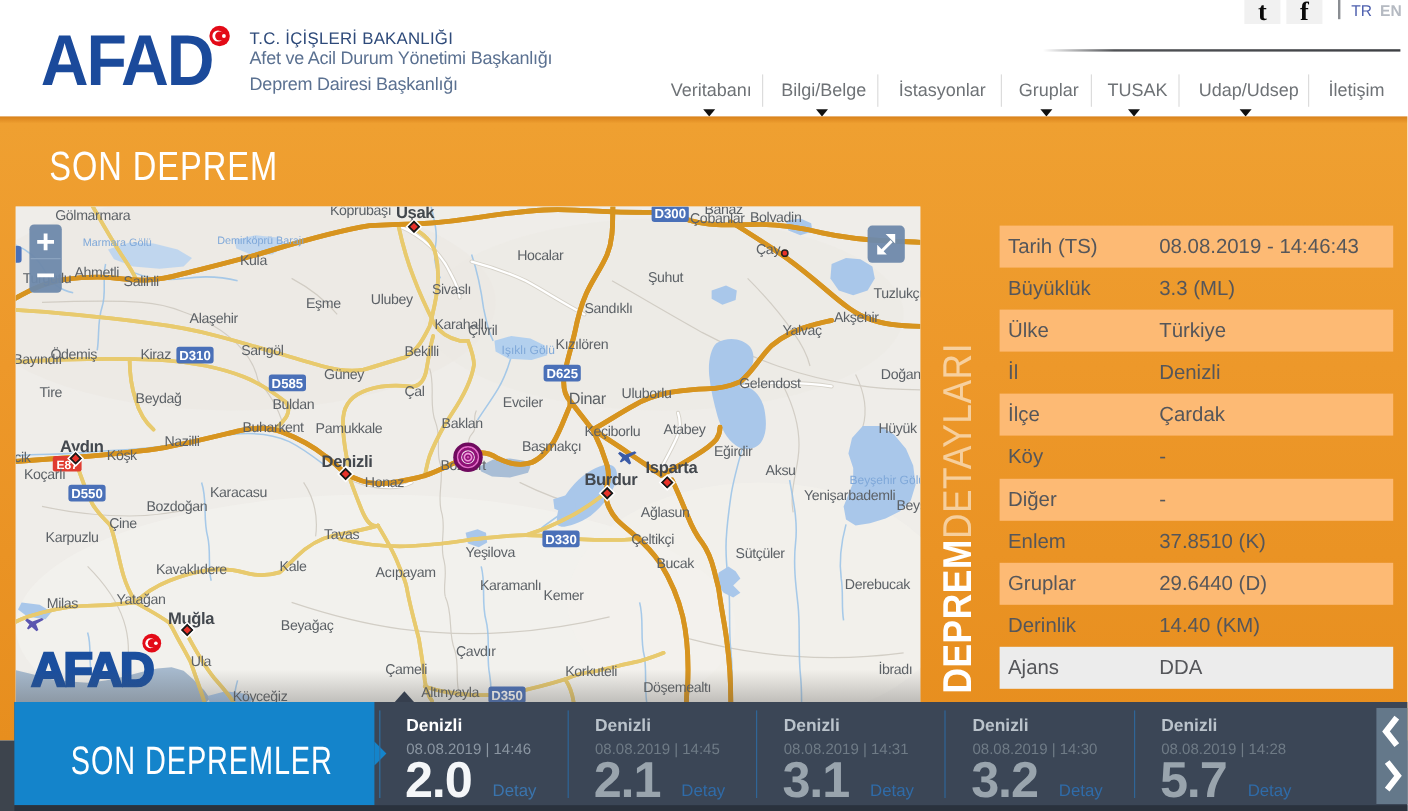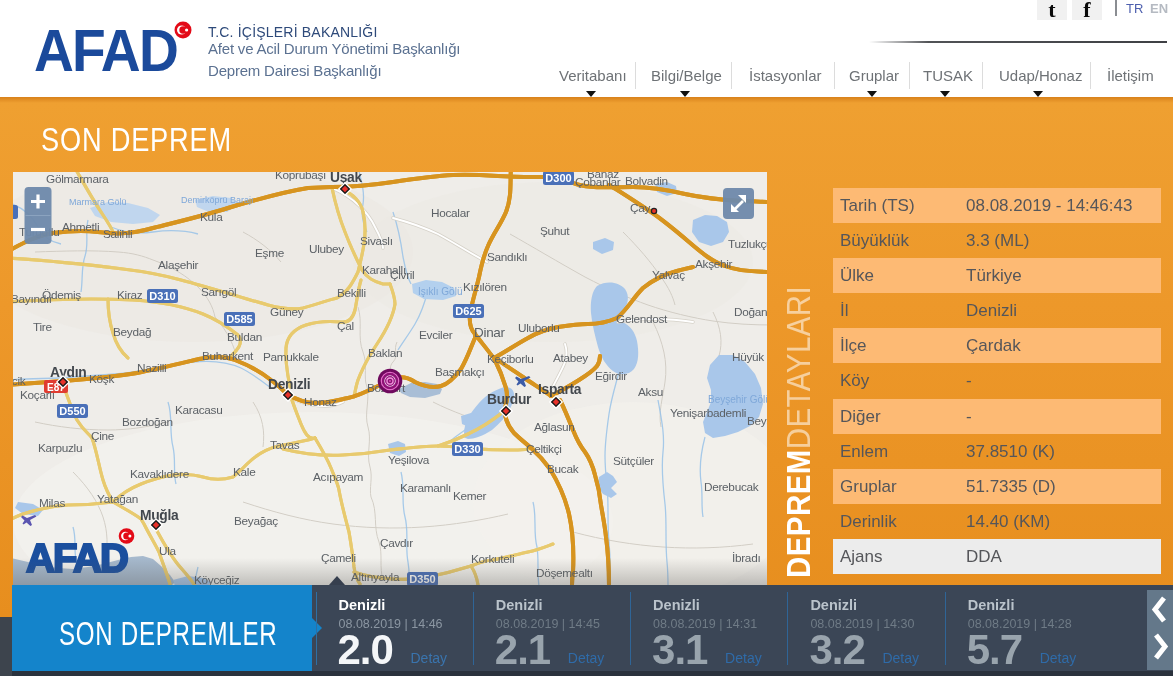--- a/index.html
+++ b/index.html
@@ -74,21 +74,21 @@
     <div id="lang">
         <b style="position:absolute;left:14px">TR</b>
         <span style="position:absolute;left:38px">EN</span>
       </div>
     <div id="hline"></div>
     <div class="nv" style="left:559px">Veritabanı</div>
     <div class="nv" style="left:651px">Bilgi/Belge</div>
     <div class="nv" style="left:749px">İstasyonlar</div>
     <div class="nv" style="left:849px">Gruplar</div>
     <div class="nv" style="left:923px">TUSAK</div>
-    <div class="nv" style="left:999px">Udap/Honaz</div>
+    <div class="nv" style="left:999px">Udap/Udsep</div>
     <div class="nv" style="left:1107px">İletişim</div>
     <div class="ns" style="left:635px"></div>
     <div class="ns" style="left:731px"></div>
     <div class="ns" style="left:834px"></div>
     <div class="ns" style="left:909px"></div>
     <div class="ns" style="left:982px"></div>
     <div class="ns" style="left:1090px"></div>
     <div class="car" style="left:586px"></div>
     <div class="car" style="left:680px"></div>
     <div class="car" style="left:867px"></div>
@@ -399,21 +399,21 @@
     <div class="row w">
         <span class="lab">Diğer</span>
         <span class="val">-</span>
       </div>
     <div class="row">
         <span class="lab">Enlem</span>
         <span class="val">37.8510 (K)</span>
       </div>
     <div class="row w">
         <span class="lab">Gruplar</span>
-        <span class="val">51.7335 (D)</span>
+        <span class="val">29.6440 (D)</span>
       </div>
     <div class="row">
         <span class="lab">Derinlik</span>
         <span class="val">14.40 (KM)</span>
       </div>
     <div class="row g">
         <span class="lab">Ajans</span>
         <span class="val">DDA</span>
       </div>
   </div>

